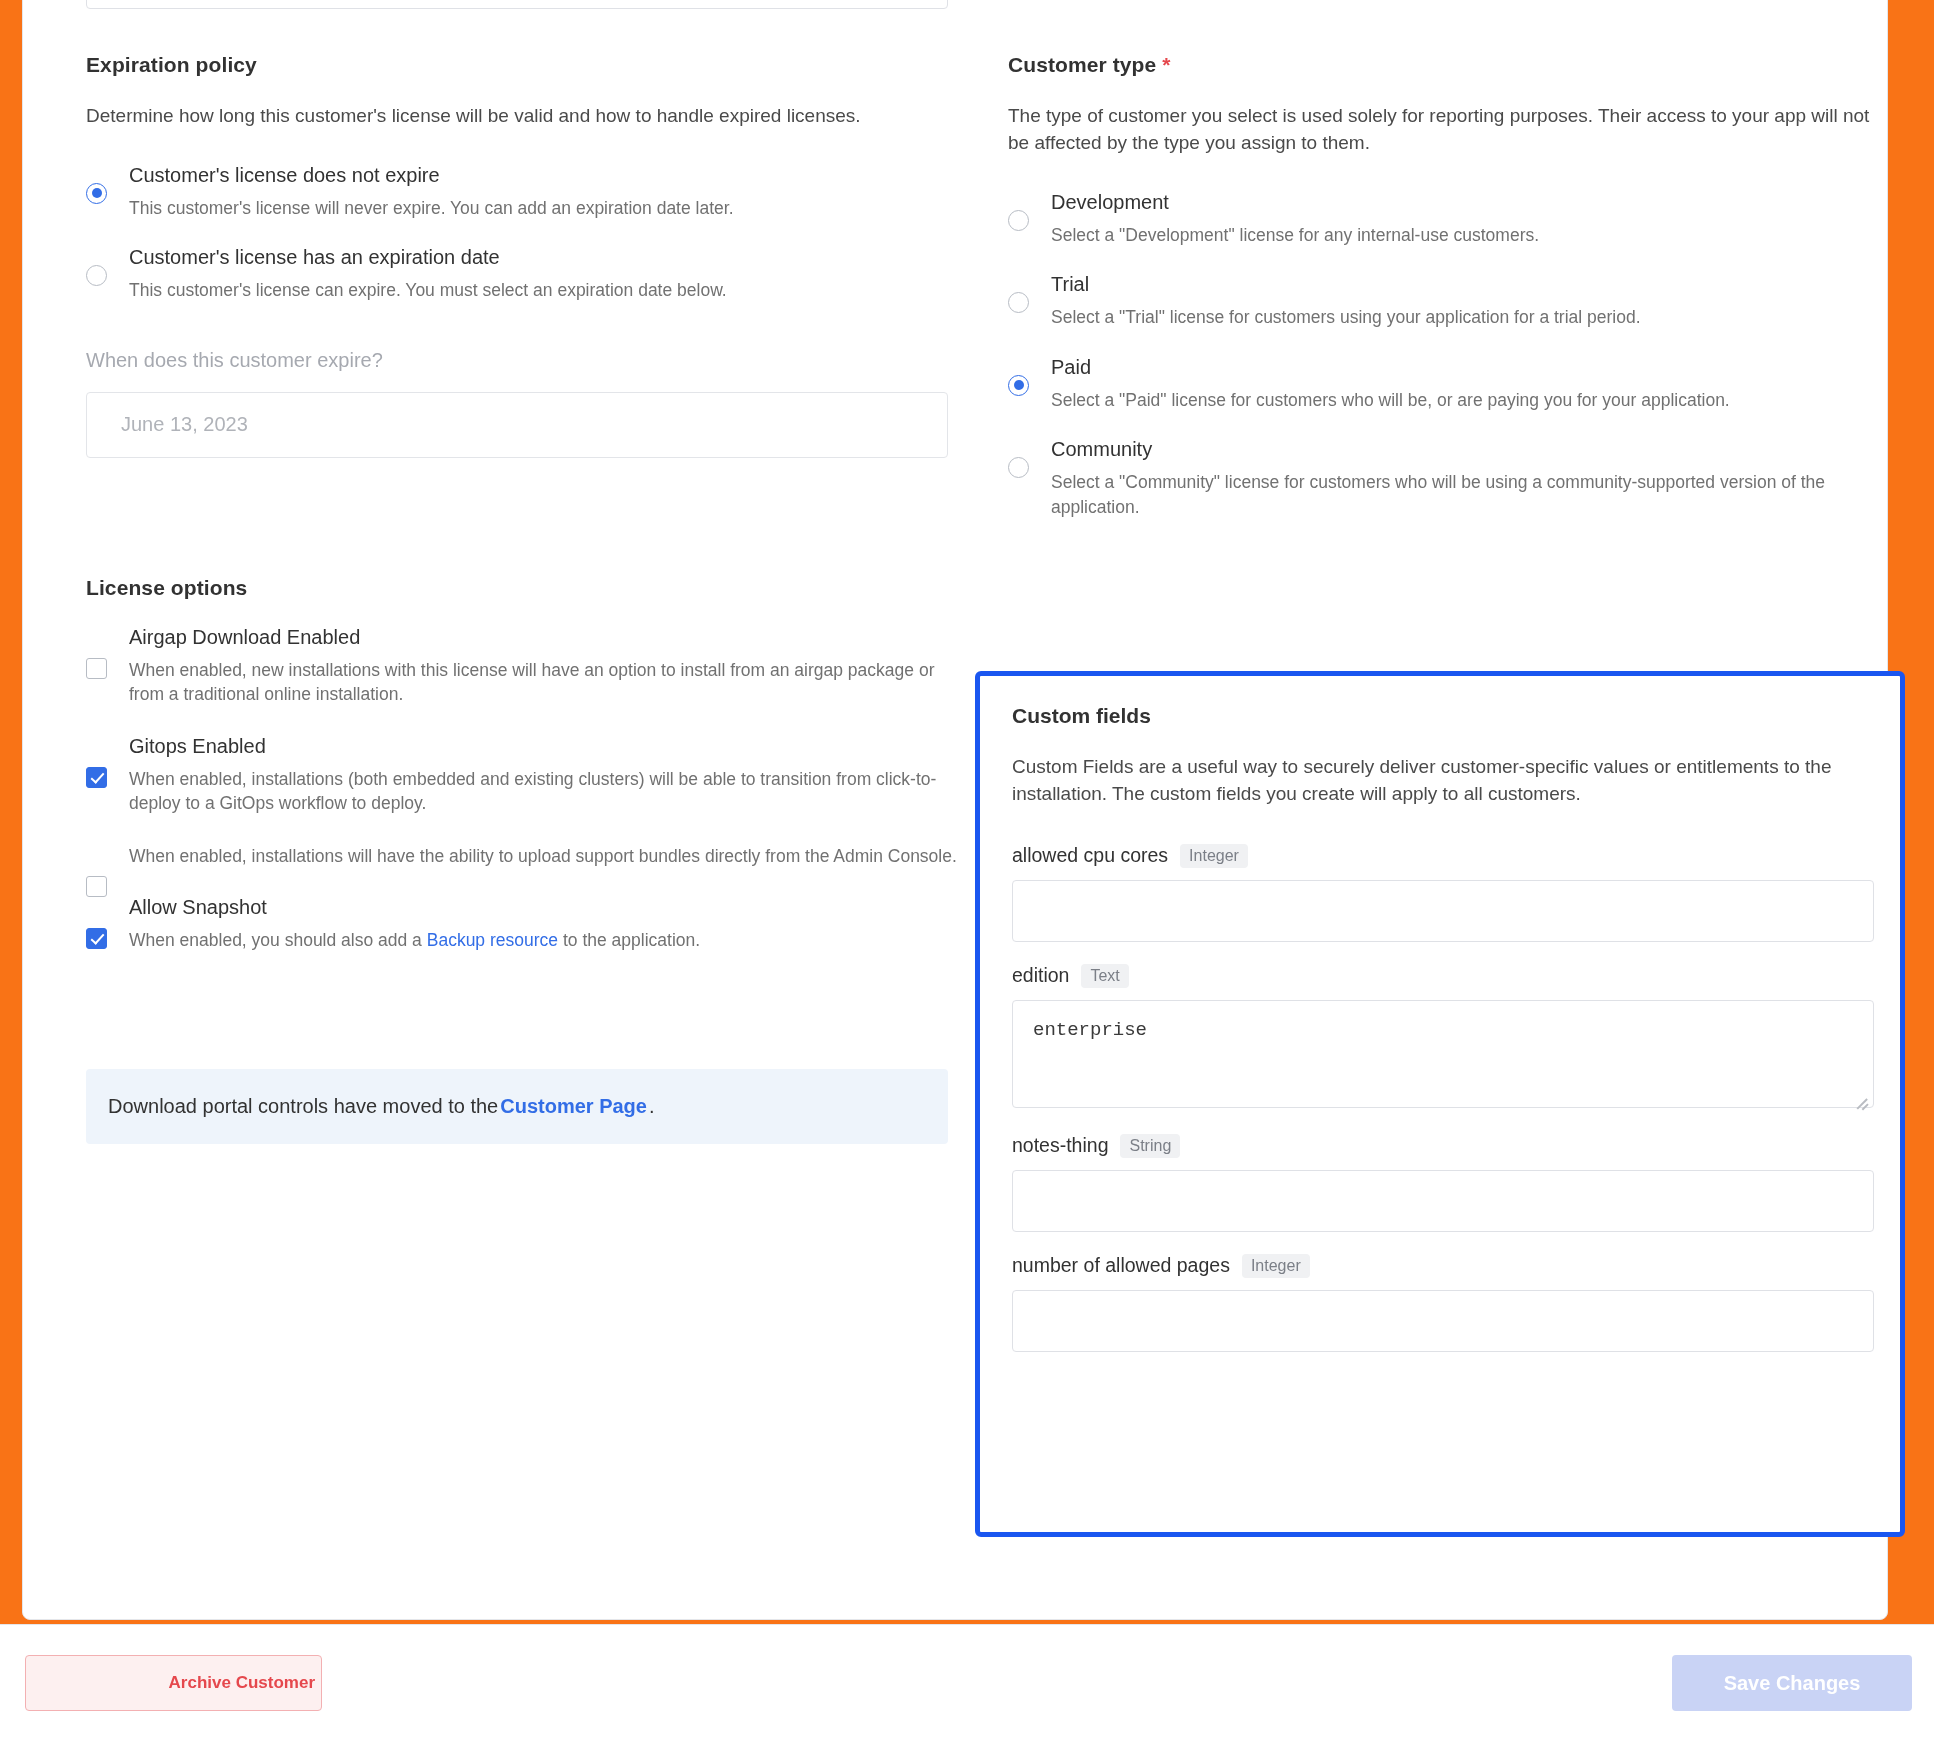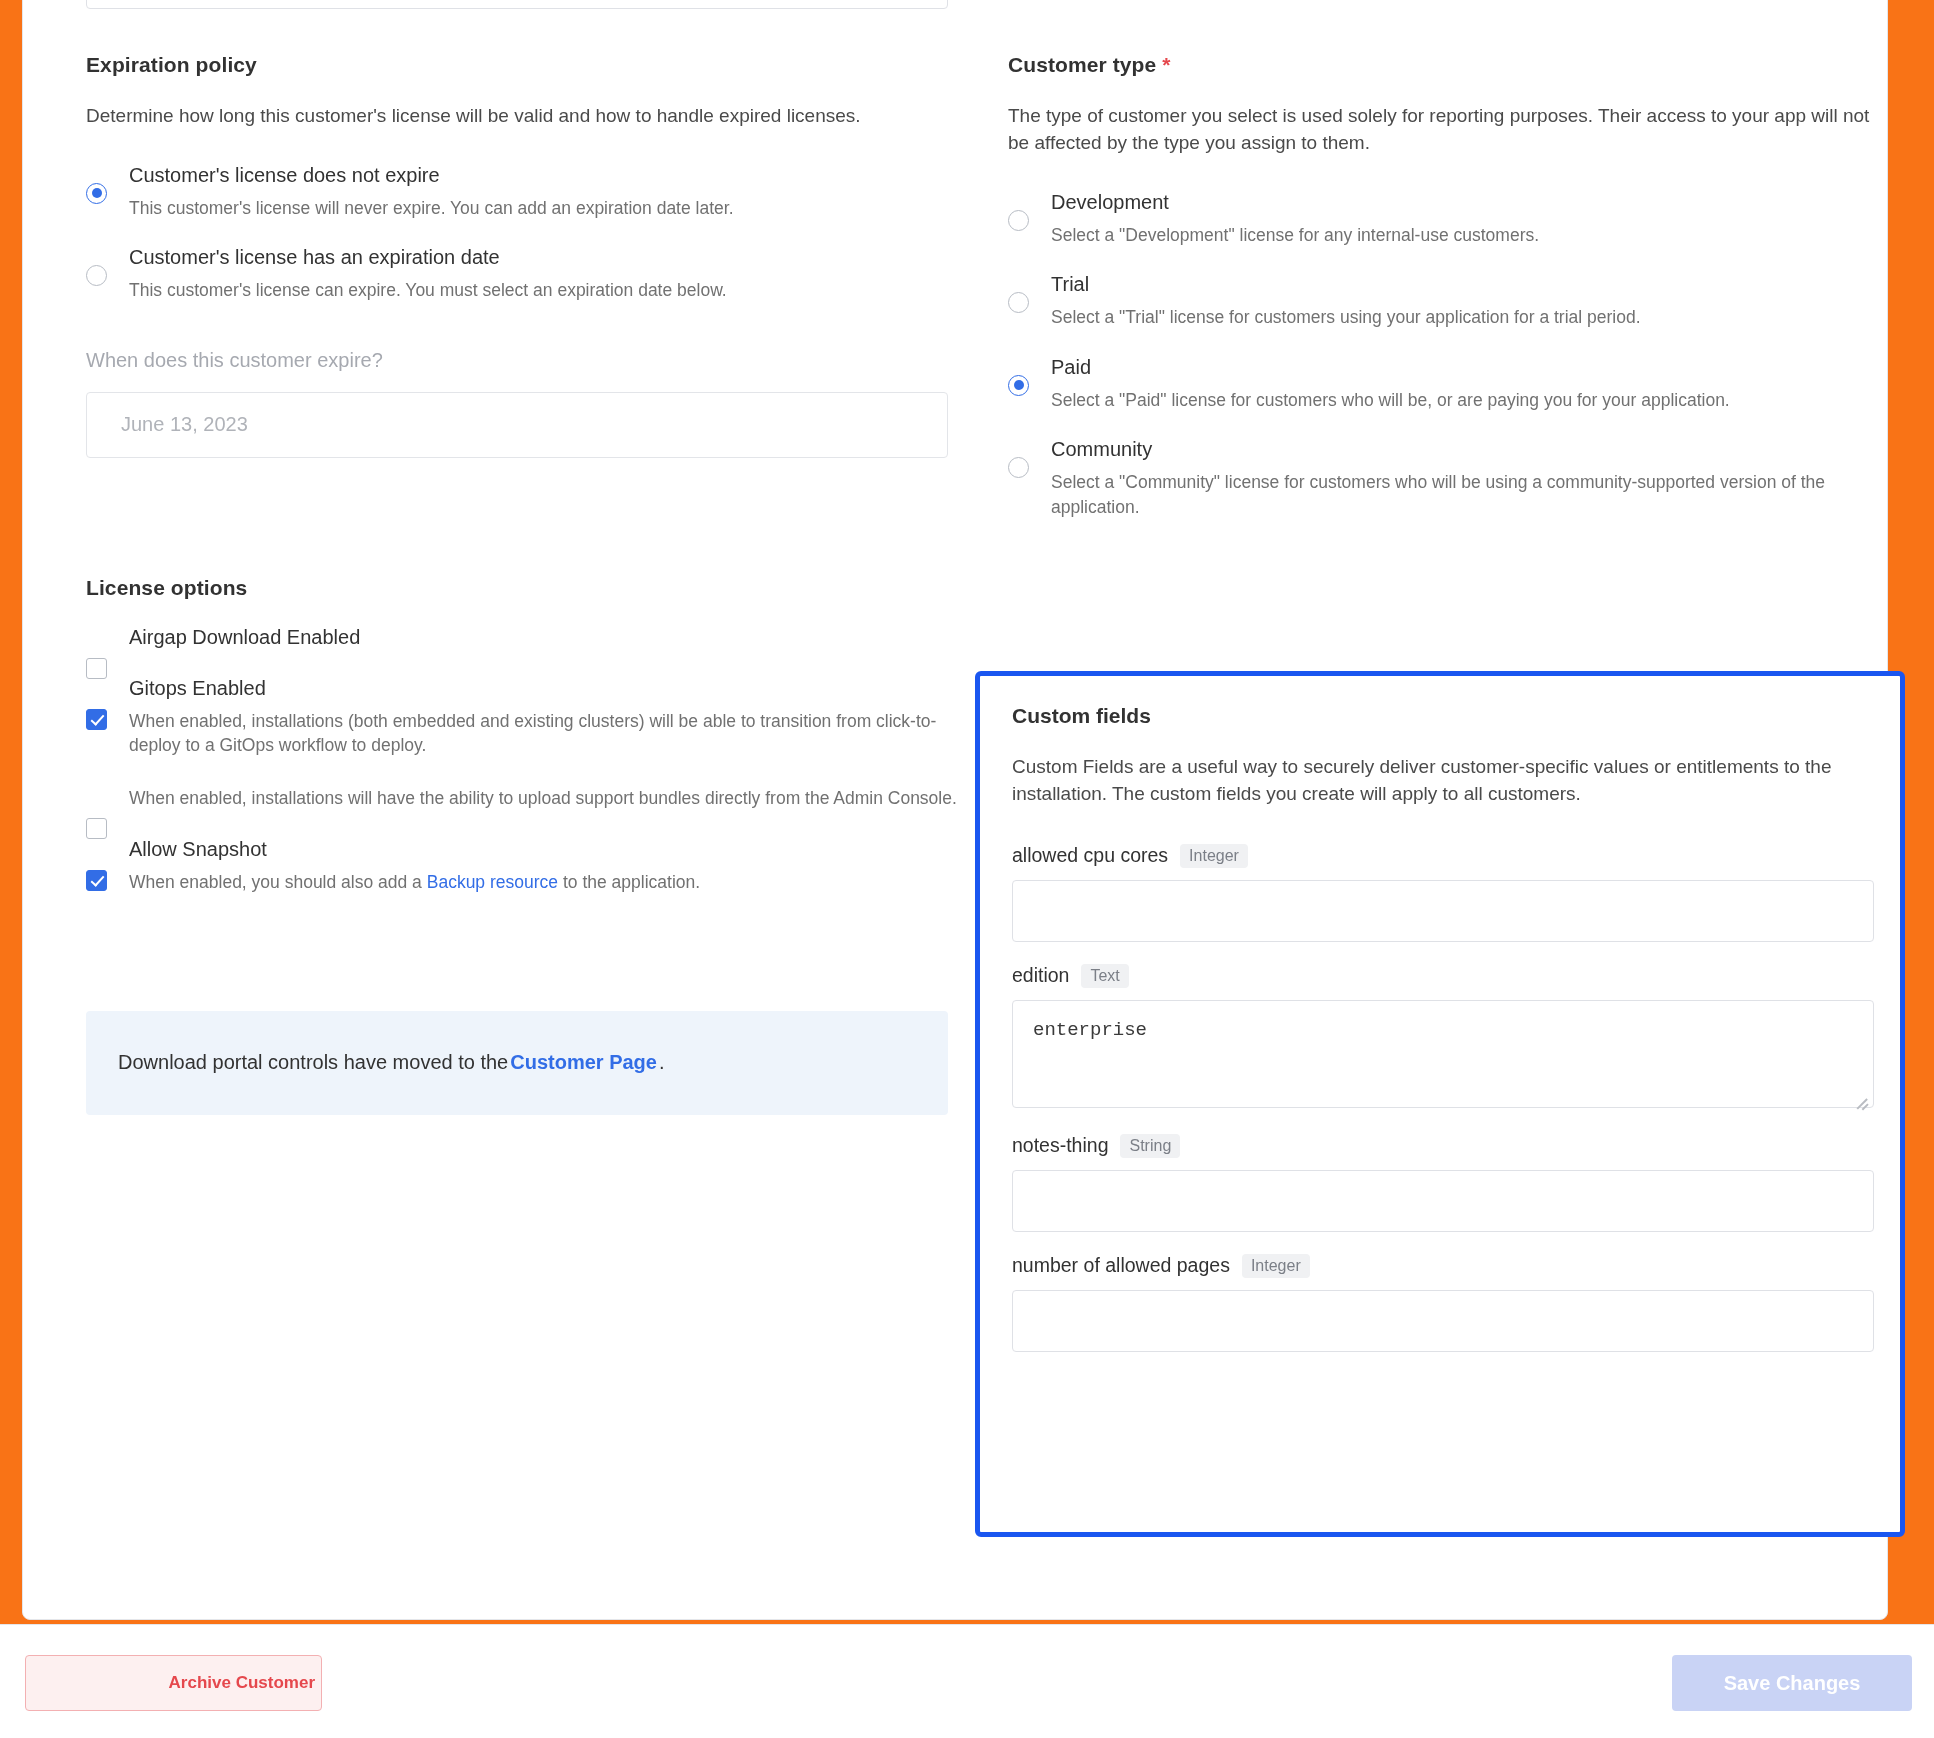--- a/index.html
+++ b/index.html
@@ -181,26 +181,26 @@
   }
   a.inline-link {
     color: #326de6;
     text-decoration: none;
   }
 
   
   .banner {
     margin-top: 116px;
     width: 862px;
-    height: 104px;
+    height: 75px;
     background: #eef4fb;
     border-radius: 4px;
     display: flex;
     align-items: center;
-    padding-left: 32px;
+    padding-left: 22px;
     font-size: 20px;
     color: #323232;
   }
   .banner a {
     color: #326de6;
     font-weight: bold;
     text-decoration: none;
     margin: 0 2px;
   }
 
@@ -351,20 +351,21 @@
 
       <div class="expire-q">When does this customer expire?</div>
       <div class="expire-input">June 13, 2023</div>
 
       <div class="license-block">
         <h3 class="section-title">License options</h3>
 
         <div class="check-row">
           <span class="checkbox"></span>
           <span class="check-label">Airgap Download Enabled</span>
+          <span class="check-desc">When enabled, new installations with this license will have an option to install from an airgap package or from a traditional online installation.</span>
         </div>
 
         <div class="check-row">
           <span class="checkbox checked"></span>
           <span class="check-label">Gitops Enabled</span>
           <span class="check-desc">When enabled, installations (both embedded and existing clusters) will be able to transition from click-to-deploy to a GitOps workflow to deploy.</span>
         </div>
 
         <div class="check-row">
           <span class="checkbox"></span>

